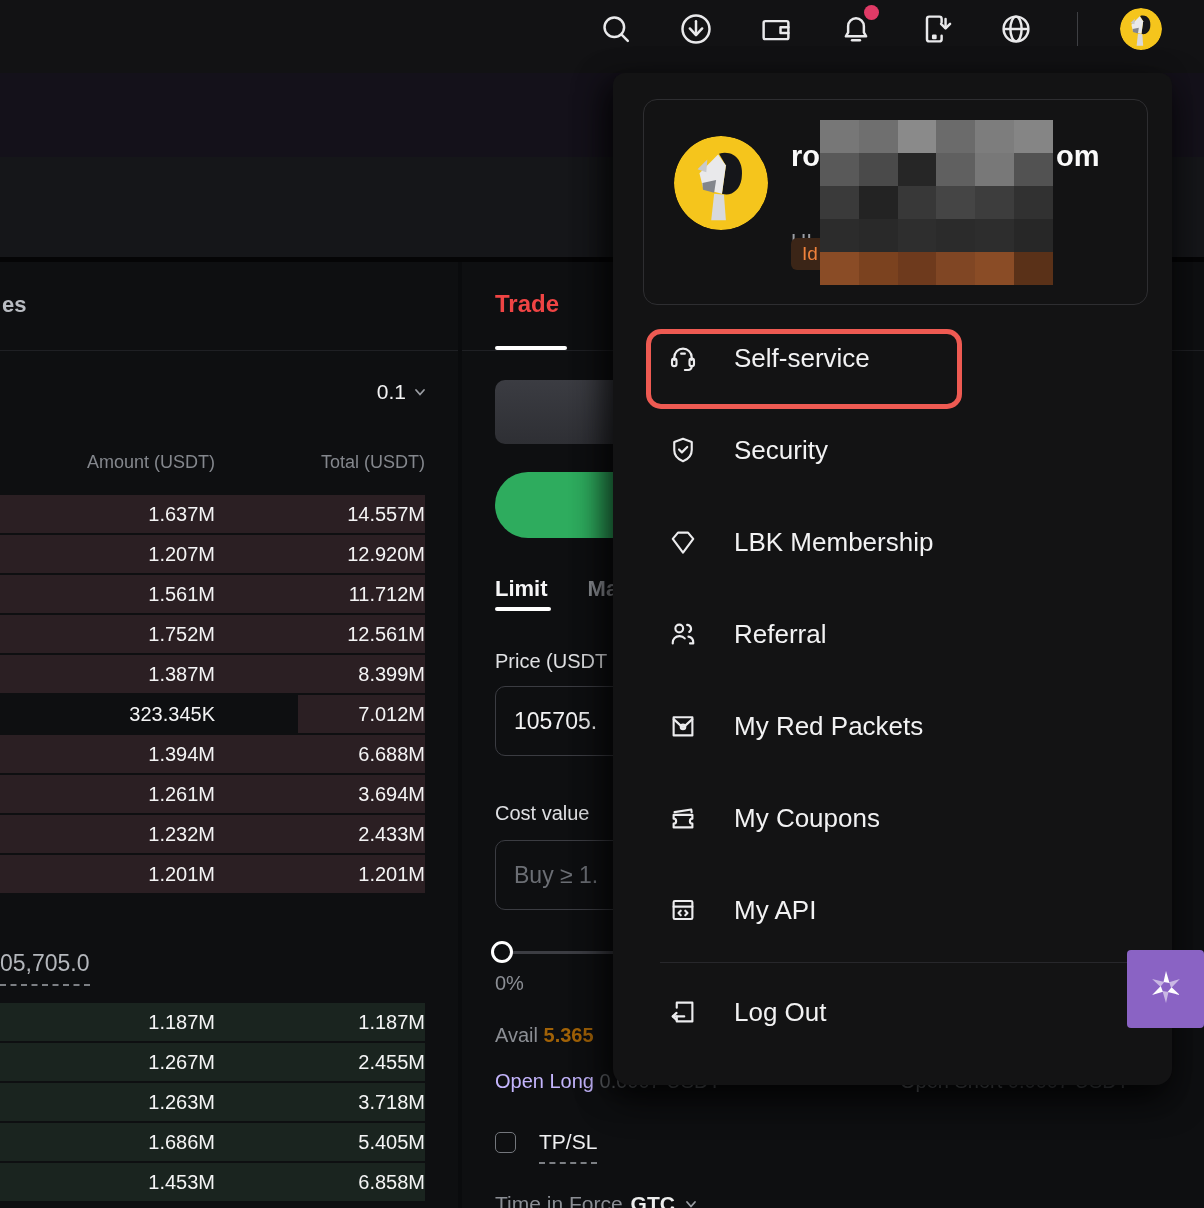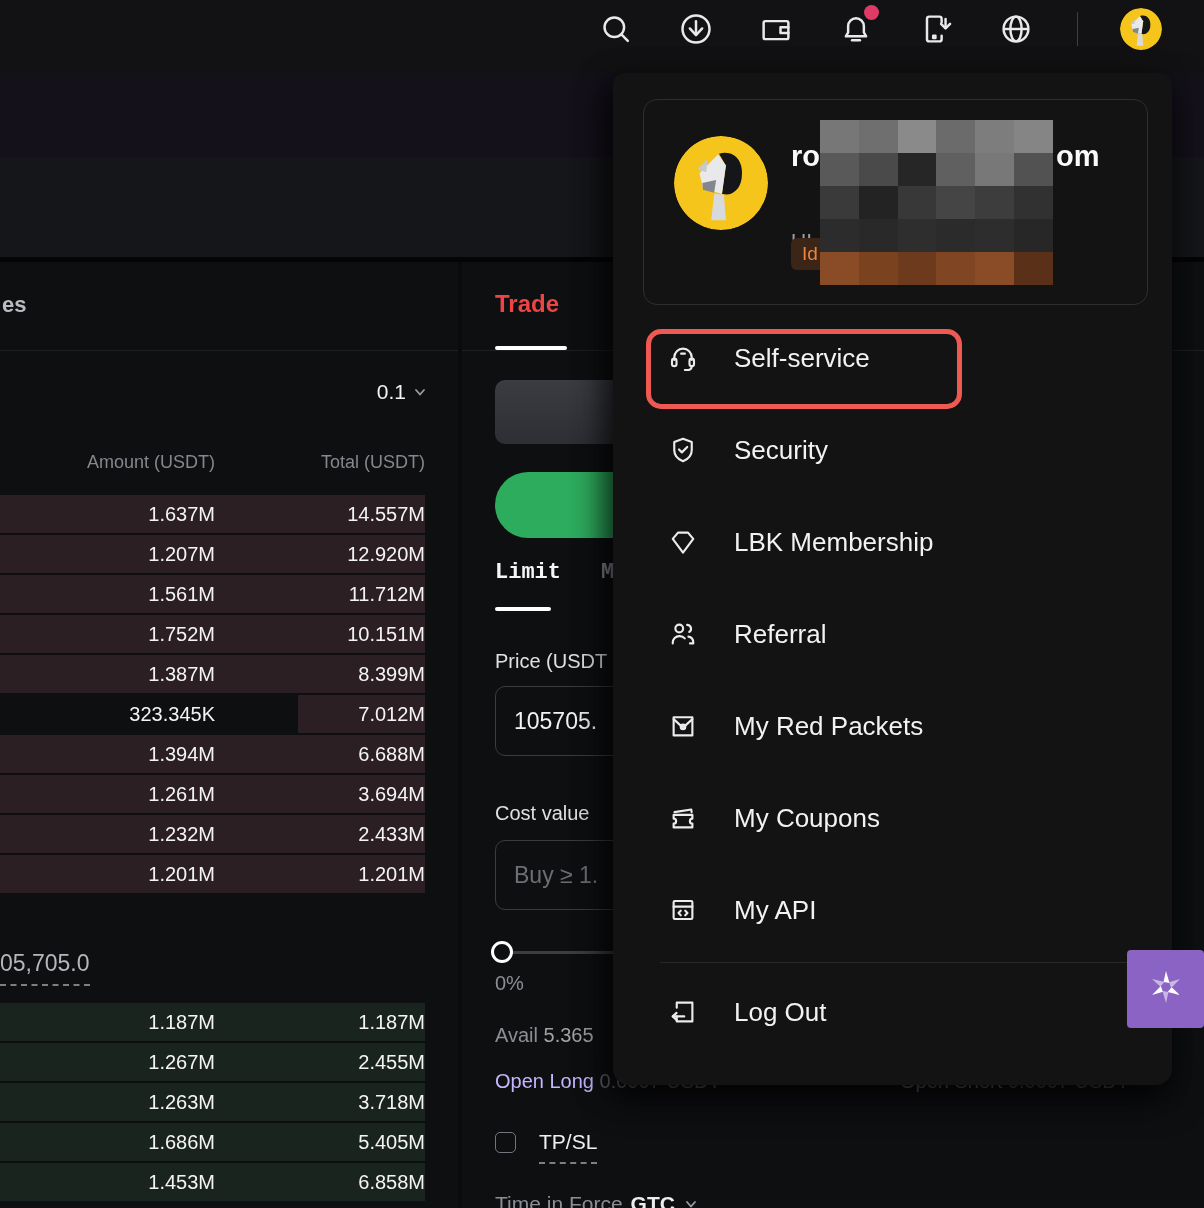--- a/index.html
+++ b/index.html
@@ -38,34 +38,34 @@
   .ob-row span { position:relative; z-index:1; text-align:right; font-size:20px; color:#f4f4f5; }
   .mid-price { position:absolute; left:0; top:688px; font-size:23px; color:#b4b7bc; }
   .mid-price .val { display:inline-block; border-bottom:2px dashed #7c7f84; padding-bottom:7px; cursor:pointer; }
 
   
   .tradepanel { position:absolute; left:462px; top:262px; width:742px; height:946px; background:#0e0f11; }
   .tp-title { position:absolute; left:33px; top:28px; font-size:24px; font-weight:bold; color:#ef4444; }
   .tp-title-underline { position:absolute; left:33px; top:84px; width:72px; height:4px; background:#ffffff; border-radius:2px; }
   .tp-seg { position:absolute; left:33px; top:118px; width:290px; height:64px; border-radius:10px; background:linear-gradient(#3b3c42,#2e2f34); cursor:pointer; }
   .tp-buy-btn { position:absolute; left:33px; top:210px; width:290px; height:66px; border-radius:33px; background:#2eac5e; border:none; cursor:pointer; }
-  .tp-ordertabs { position:absolute; left:33px; top:298px; display:flex; gap:40px;font-family:Liberation Mono, monospace; }
+  .tp-ordertabs { position:absolute; left:33px; top:314px; display:flex; gap:40px; }
   .tp-ordertab { font-size:22px; font-weight:bold; cursor:pointer; }
   .tp-ordertab.active { color:#f5f5f6; }
   .tp-ordertab.inactive { color:#8b8e94; }
   .tp-limit-underline { position:absolute; left:33px; top:345px; width:56px; height:4px; background:#ffffff; border-radius:2px; }
   .tp-label { position:absolute; left:33px; font-size:20px; color:#dfe0e3; }
   .tp-input { position:absolute; left:33px; width:290px; height:70px; background:transparent; border:1.5px solid #3b3c42; border-radius:10px; color:#f2f2f3; font-size:23px; font-family:"Liberation Sans",sans-serif; padding:0 18px; outline:none; }
   .tp-input::placeholder { color:#6b6e74; }
   .slider-track { position:absolute; left:50px; top:689px; width:290px; height:3px; background:#3c3d43; border-radius:2px; }
   .slider-handle { position:absolute; left:29px; top:679px; width:22px; height:22px; border-radius:50%; background:#0e0f11; border:3px solid #ffffff; cursor:grab; }
   .tp-slider-val { position:absolute; left:33px; top:710px; font-size:20px; color:#8b8e94; }
   .tp-avail { position:absolute; left:33px; top:762px; font-size:20px; }
   .tp-avail .lab { color:#8b8e94; }
-  .tp-avail .val { color:#a3a3a3; font-weight:normal; }
+  .tp-avail .val { color:#a16207; font-weight:bold; }
   .tp-open { position:absolute; top:808px; font-size:20px; }
   .tp-open .lab { color:#c4b5fd; }
   .tp-open .val { color:#5d6065; }
   .open-long { left:33px; }
   .open-short { left:438px; }
   .open-short .lab { color:#63666b; }
   .open-short .val { color:#505358; }
   .tp-tpsl { position:absolute; left:33px; top:868px; display:flex; align-items:flex-start; gap:23px; }
   .checkbox { width:21px; height:21px; border:1.5px solid #73767c; border-radius:5px; cursor:pointer; margin-top:2px; }
   .tpsl-label { font-size:21px; color:#f0f0f2; border-bottom:2px dashed #7c7f84; padding-bottom:8px; cursor:pointer; }
@@ -184,21 +184,21 @@
           <span>12.920M</span>
         </div>
         <div class="ob-row ask">
           <div class="bar" style="width: 100%;"></div>
           <span>1.561M</span>
           <span>11.712M</span>
         </div>
         <div class="ob-row ask">
           <div class="bar" style="width: 100%;"></div>
           <span>1.752M</span>
-          <span>10.151M</span>
+          <span>12.561M</span>
         </div>
         <div class="ob-row ask">
           <div class="bar" style="width: 100%;"></div>
           <span>1.387M</span>
           <span>8.399M</span>
         </div>
         <div class="ob-row ask">
           <div class="bar" style="width: 30%;"></div>
           <span>323.345K</span>
           <span>7.012M</span>

